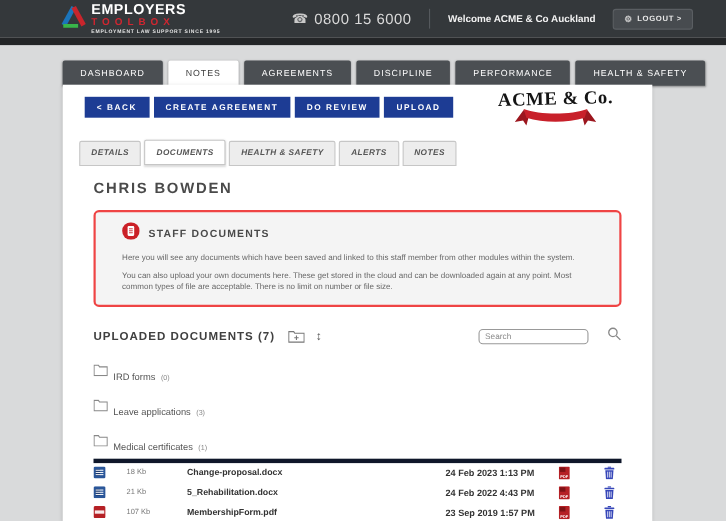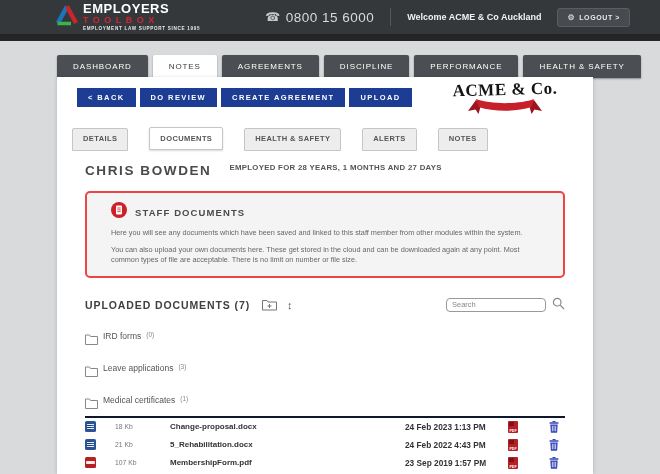--- a/index.html
+++ b/index.html
@@ -39,51 +39,51 @@
 
   .toolbar { margin:11px 0 16px -8px; display:flex; gap:4px; }
   .btn-navy { background:#1d3c94; color:#fff; border:none; font-size:7.5px; font-weight:bold;
               letter-spacing:1.4px; padding:5px 11px; cursor:pointer; font-family:inherit; }
 
   .acme-logo { position:absolute; top:3px; right:30px; width:116px; text-align:center; }
   .acme-text { font-family:"Liberation Serif", serif; font-weight:bold; font-size:17px; color:#141414;
                letter-spacing:0.5px; transform:rotate(-1.5deg); }
   .acme-ribbon { margin-top:-2px; }
 
-  .subtabs { margin:21px 0 0 -13px; display:flex; gap:21px; }
+  .subtabs { margin:21px 0 0 -13px; display:flex; gap:3px;font-style:italic; }
   .subtab { background:#ededed; border:1px solid #c6c6c6; color:#555; font-size:7.5px; font-weight:bold;
             letter-spacing:0.4px; padding:5px 10px; border-radius:2px 2px 0 0; cursor:pointer; white-space:nowrap; }
   .subtab.active { background:#fff; position:relative; top:-1px; padding-top:6px; padding-bottom:6px;
                    box-shadow:0 1px 2px rgba(0,0,0,0.15); }
 
   .staff-header { margin-top:12px; display:flex; align-items:flex-start; }
   .staff-name { font-size:13.5px; font-weight:bold; color:#4a4a4a; letter-spacing:1.6px; }
   .staff-duration { font-size:7.8px; font-weight:bold; color:#555; margin-left:18px; letter-spacing:0.3px; }
 
   .info-box { margin-top:13px; background:#f4f4f4; border:2px solid #ef4444; border-radius:5px;
               padding:9px 24px 10px; }
   .info-title-row { display:flex; align-items:center; gap:8px; }
   .info-title { font-size:9.5px; font-weight:bold; letter-spacing:1.1px; color:#4a4a4a; }
   .info-p { font-size:7.3px; color:#666; margin-top:6px; line-height:1.45; }
 
   .uploaded-header { margin-top:18px; display:flex; align-items:center; }
   .section-title { font-size:10.5px; font-weight:bold; color:#404040; letter-spacing:0.9px; }
   .hdr-icon { margin-left:12px; cursor:pointer; display:flex; align-items:center; }
   .sort-glyph { font-size:11px; color:#555; margin-left:10px; cursor:pointer; }
-  .search-wrap { margin-left:auto; display:flex; align-items:center; gap:6px; }
+  .search-wrap { margin-left:auto; display:flex; align-items:center; gap:17px; }
   .search-input { width:100px; height:14px; border:1px solid #999; border-radius:4px; font-size:7.5px;
                   padding:0 5px; color:#444; font-family:inherit; }
   .search-input::placeholder { color:#888; }
 
   .folders { margin-top:11px; }
-  .folder-row { display:flex; align-items:flex-start; height:15px; gap:5px; cursor:pointer;margin-top:17px; }
+  .folder-row { display:flex; align-items:flex-end; height:15px; gap:5px; cursor:pointer;margin-top:17px; }
   .folder-name { font-size:8.5px; color:#555; }
   .folder-count { font-size:6.5px; color:#888; }
 
-  .files { margin-top:6px; border-top:2px solid #0f172a; }
+  .files { margin-top:6px; border-top:4px solid #0f172a; }
   .file-row { display:flex; align-items:center; height:18px; }
   .fcell-icon { width:14px; display:flex; align-items:center; }
   .fcell-size { width:57px; padding-left:16px; font-size:6.8px; color:#777; }
   .fcell-name { flex:1; padding-left:14px; font-size:8px; font-weight:bold; color:#333; cursor:pointer; }
   .fcell-date { width:103px; font-size:8.3px; font-weight:bold; color:#333; }
   .fcell-pdf { width:41px; display:flex; align-items:center; cursor:pointer; }
   .fcell-trash { width:16px; display:flex; align-items:center; cursor:pointer; }
 
   .section-block { margin-top:15px; }
   .section-heading { font-size:10.5px; font-weight:bold; color:#404040; letter-spacing:0.9px;
@@ -133,22 +133,22 @@
     <div class="tab">AGREEMENTS</div>
     <div class="tab">DISCIPLINE</div>
     <div class="tab">PERFORMANCE</div>
     <div class="tab">HEALTH &amp; SAFETY</div>
   </nav>
 
   <main class="card">
 
     <div class="toolbar">
       <button class="btn-navy">&lt; BACK</button>
+      <button class="btn-navy">CREATE AGREEMENT</button>
       <button class="btn-navy">DO REVIEW</button>
-      <button class="btn-navy">CREATE AGREEMENT</button>
       <button class="btn-navy">UPLOAD</button>
     </div>
 
     <div class="acme-logo">
       <div class="acme-text">ACME &amp; Co.</div>
       <div class="acme-ribbon">
         <svg width="78" height="17" viewBox="0 0 78 17">
           <path d="M10 2 L2 13 L9.5 11.5 L12.5 16 L15 7 Z" fill="#9c161e"></path>
           <path d="M68 2 L76 13 L68.5 11.5 L65.5 16 L63 7 Z" fill="#9c161e"></path>
           <path d="M10 1 C25 6.5 53 6.5 68 1 L65.5 9 C50 14 28 14 12.5 9 Z" fill="#c8202a"></path>
@@ -159,21 +159,20 @@
     <div class="subtabs">
       <div class="subtab">DETAILS</div>
       <div class="subtab active">DOCUMENTS</div>
       <div class="subtab">HEALTH &amp; SAFETY</div>
       <div class="subtab">ALERTS</div>
       <div class="subtab">NOTES</div>
     </div>
 
     <div class="staff-header">
       <div class="staff-name">CHRIS BOWDEN</div>
-      <div class="staff-duration">EMPLOYED FOR 28 YEARS, 1 MONTHS AND 27 DAYS</div>
     </div>
 
     <div class="info-box">
       <div class="info-title-row">
         <span>
           <svg width="16" height="16" viewBox="0 0 16 16">
             <circle cx="8" cy="8" r="8" fill="#cb2027"></circle>
             <rect x="5" y="3.5" width="6" height="9" rx="1" fill="#fff"></rect>
             <line x1="6.3" y1="6" x2="9.7" y2="6" stroke="#cb2027" stroke-width="0.8"></line>
             <line x1="6.3" y1="7.8" x2="9.7" y2="7.8" stroke="#cb2027" stroke-width="0.8"></line>

